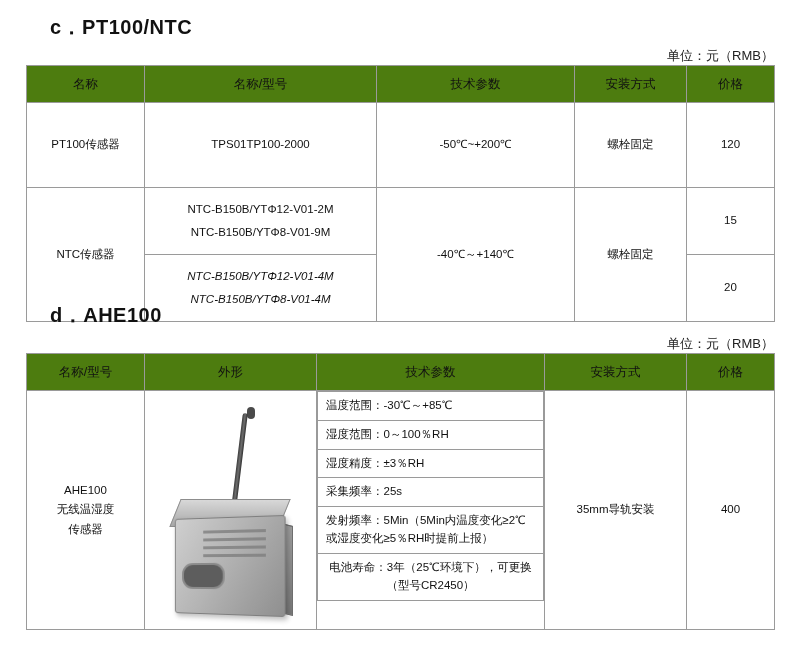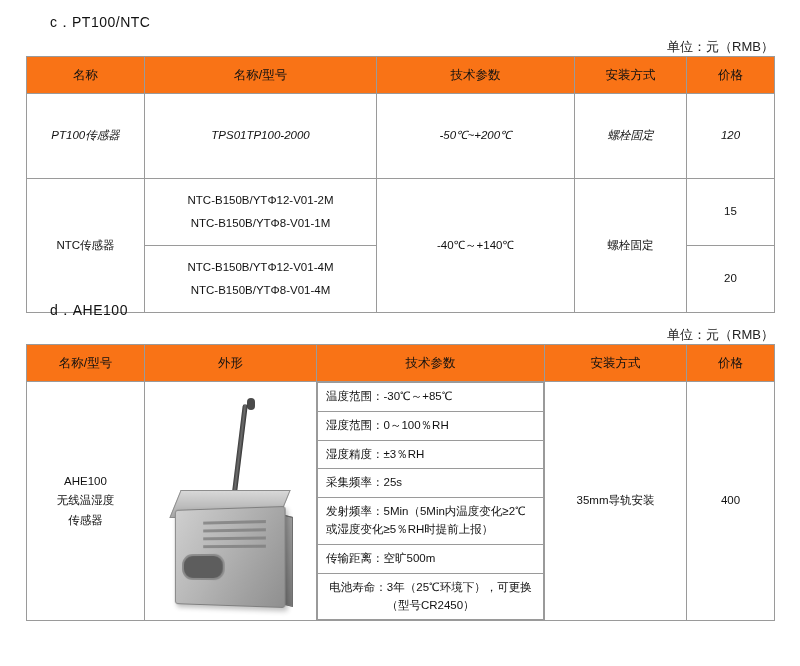--- a/index.html
+++ b/index.html
@@ -20,22 +20,22 @@
     width: 800px;
     height: 666px;
     padding: 0;
   }
   .section {
     position: absolute;
     left: 0;
     width: 800px;
   }
   .sec-title {
-    font-size: 14px;
-    font-weight: normal;
+    font-size: 20px;
+    font-weight: bold;
     color: #111;
     margin-left: 50px;
     letter-spacing: 0.5px;
   }
   .unit-line {
     text-align: right;
     font-size: 13px;
     color: #222;
     margin-right: 26px;
     margin-top: 6px;
@@ -43,36 +43,35 @@
   table {
     border-collapse: collapse;
     width: 748px;
     margin-left: 26px;
     table-layout: fixed;
   }
   table, td, th {
     border: 1px solid #9a9a9a;
   }
   th {
-    background: #f97316;
+    background: #4d7c0f;
     font-weight: normal;
     font-size: 12.5px;
     height: 34px;
     color: #111;
   }
   td {
     font-size: 11.5px;
     text-align: center;
     color: #111;
     padding: 4px 3px;
     line-height: 1.7;
   }
   .tall {
     height: 76px;
-    font-style: italic;
   }
   .nowrapcell {
     white-space: nowrap;
   }
   
   .c-col1 { width: 118px; }
   .c-col2 { width: 232px; }
   .c-col3 { width: 198px; }
   .c-col4 { width: 112px; }
   .c-col5 { width: 88px; }
@@ -215,28 +214,28 @@
           <td class="tall">PT100传感器</td>
           <td class="tall nowrapcell">TPS01TP100-2000</td>
           <td class="tall nowrapcell">-50℃~+200℃</td>
           <td class="tall">螺栓固定</td>
           <td class="tall">120</td>
         </tr>
         <tr>
           <td rowspan="2">NTC传感器</td>
           <td class="multi-line nowrapcell" style="height:58px;margin-left:12px;">
             <div>NTC-B150B/YTΦ12-V01-2M</div>
-            <div>NTC-B150B/YTΦ8-V01-1M</div>
+            <div>NTC-B150B/YTΦ8-V01-9M</div>
           </td>
           <td rowspan="2" class="nowrapcell">-40℃～+140℃</td>
           <td rowspan="2">螺栓固定</td>
           <td style="height:58px;">15</td>
         </tr>
         <tr>
-          <td class="multi-line nowrapcell" style="height:58px;">
+          <td class="multi-line nowrapcell" style="height:58px;font-style:italic;">
             <div>NTC-B150B/YTΦ12-V01-4M</div>
             <div>NTC-B150B/YTΦ8-V01-4M</div>
           </td>
           <td style="height:58px;">20</td>
         </tr>
       </tbody>
     </table>
   </div>
 
   <div class="section" style="top:302px;">
@@ -294,23 +293,20 @@
               <tr>
                     <td>湿度精度：±3％RH</td>
                   </tr>
               <tr>
                     <td>采集频率：25s</td>
                   </tr>
               <tr>
                     <td>发射频率：5Min（5Min内温度变化≥2℃或湿度变化≥5％RH时提前上报）</td>
                   </tr>
               <tr>
-                    <td>传输距离：空旷500m</td>
-                  </tr>
-              <tr>
                     <td>电池寿命：3年（25℃环境下），可更换（型号CR2450）</td>
                   </tr>
             </tbody>
               </table>
           </td>
           <td>35mm导轨安装</td>
           <td>400</td>
         </tr>
       </tbody>
     </table>

